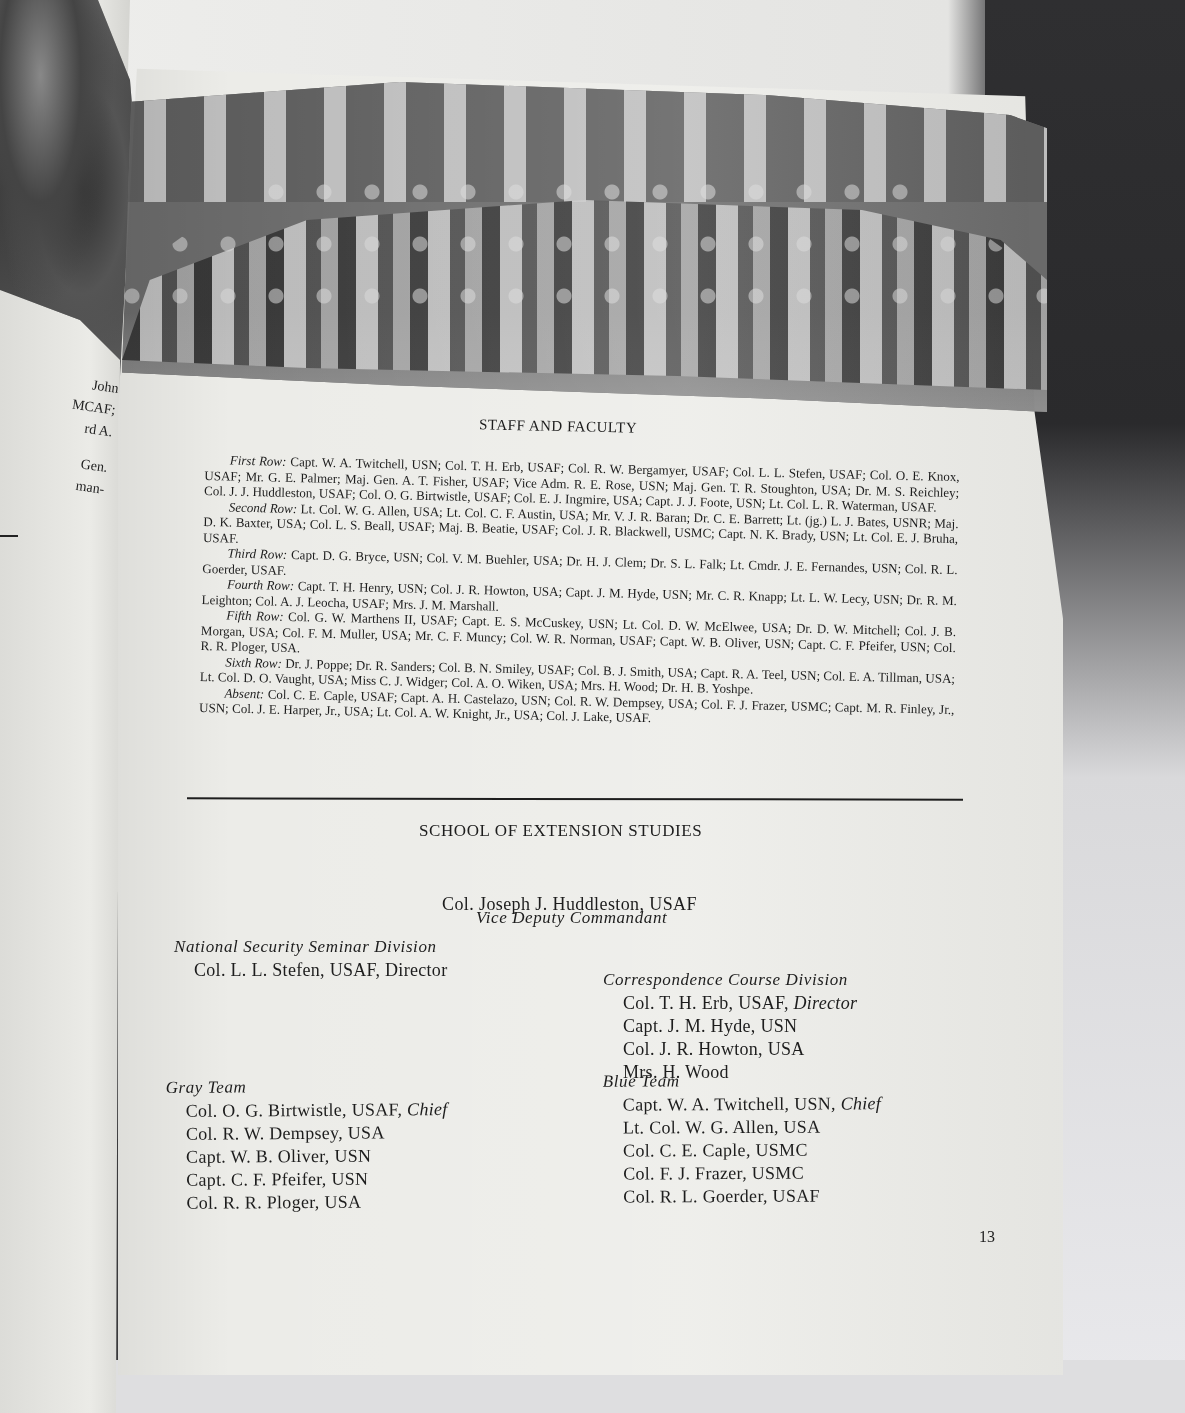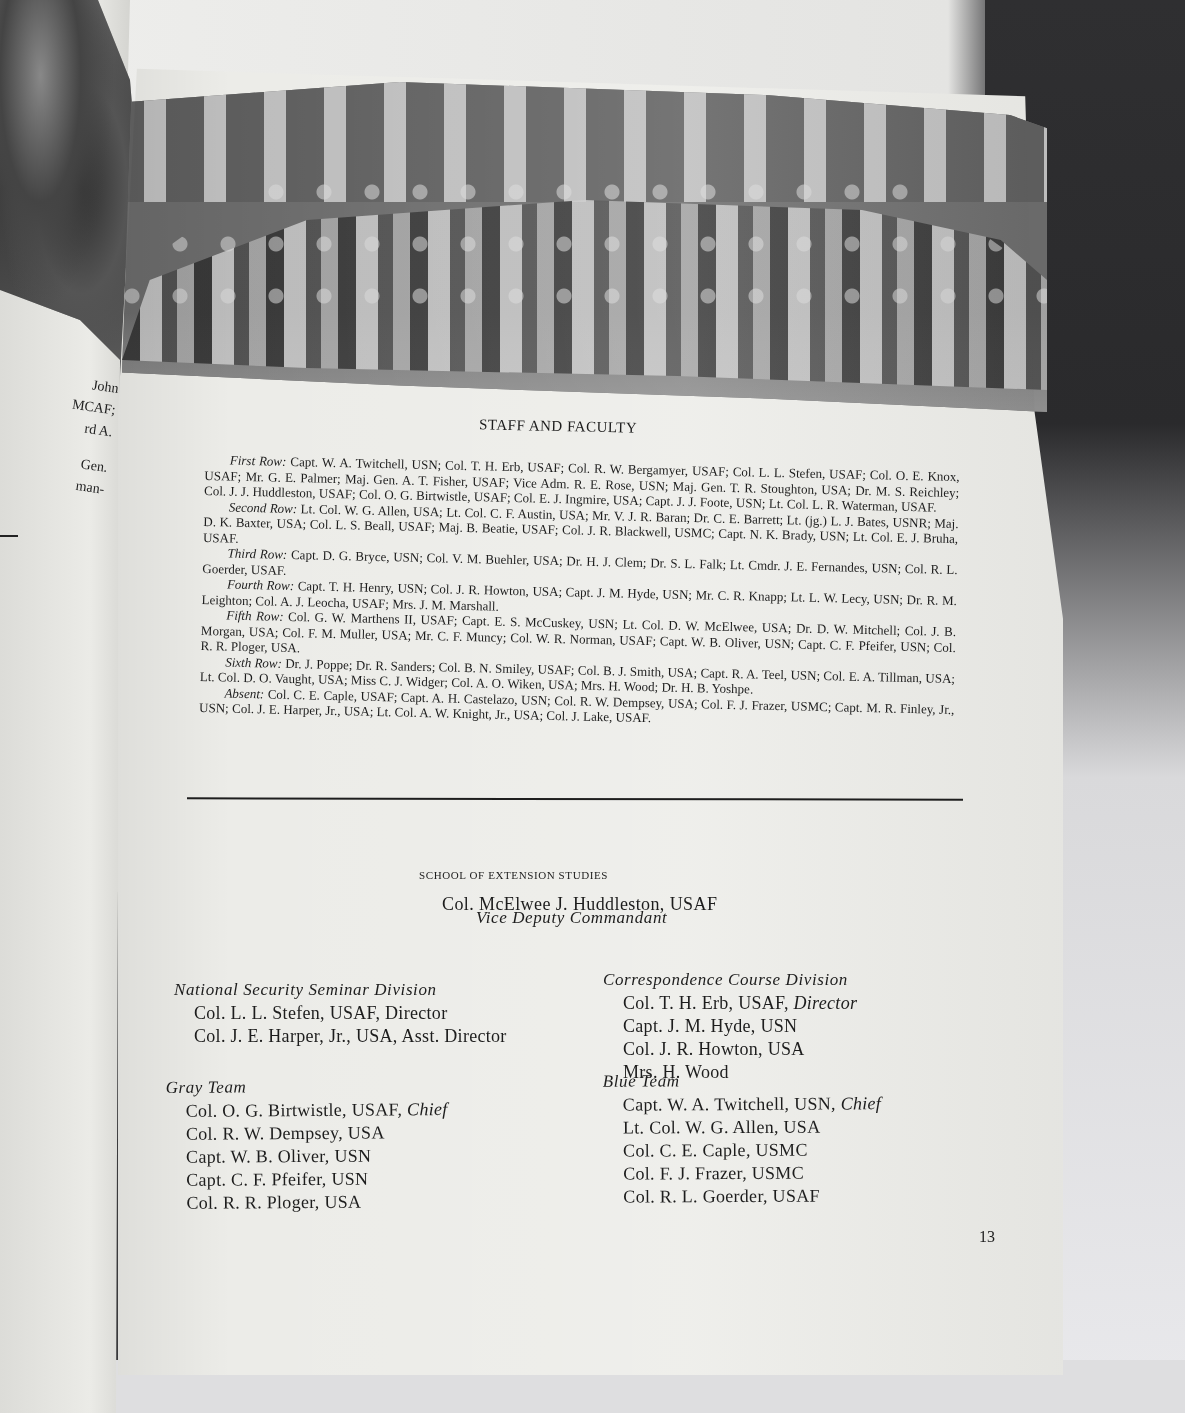--- a/index.html
+++ b/index.html
@@ -68,29 +68,29 @@
 
   .caption { position: absolute; left: 205px; top: 452px; width: 755px;
     font-size: 13px; line-height: 15.5px; text-align: justify; text-align-last: left;
     transform: rotate(1.3deg); transform-origin: left top; }
   .caption p { margin: 0; text-indent: 25px; }
   .caption .row-label { font-style: italic; }
 
   .divider { position: absolute; left: 187px; top: 798px; width: 776px; height: 2px; background: #1e1e1e;
     transform: rotate(0.1deg); }
 
-  .ext-title { left: 419px; top: 869px; font-size: 11px; letter-spacing: 0.6px; }
+  .ext-title { left: 419px; top: 821px; font-size: 17px; letter-spacing: 0.6px; }
   .vdc-label { position: absolute; left: 476px; top: 908px; font-size: 17px; font-style: italic; letter-spacing: 0.6px; }
   .vdc-name { position: absolute; left: 442px; top: 894px; font-size: 18px; letter-spacing: 0.4px; }
 
   .division { position: absolute; font-size: 17px; }
   .division .div-title { font-style: italic; letter-spacing: 0.6px; margin-bottom: 2px; }
   .division .member { padding-left: 20px; line-height: 23px; font-size: 18px; letter-spacing: 0.3px; white-space: nowrap; }
   .division .role { font-style: italic; }
-  .nssd { left: 174px; top: 980px; }
+  .nssd { left: 174px; top: 937px; }
   .ccd { left: 603px; top: 942px; margin-top: 28px; }
   .gray { left: 166px; top: 1077px; transform: rotate(-0.4deg); }
   .blue { left: 603px; top: 1071px; transform: rotate(-0.3deg); }
 
   .page-number { position: absolute; left: 979px; top: 1228px; font-size: 16px; font-weight: normal; }
 </style>
 </head>
 <body>
 
 <div class="bg-top"></div>
@@ -126,26 +126,25 @@
   <p><span class="row-label">Fourth Row:</span> <span>Capt. T. H. Henry, USN; Col. J. R. Howton, USA; Capt. J. M. Hyde, USN; Mr. C. R. Knapp; Lt. L. W. Lecy, USN; Dr. R. M. Leighton; Col. A. J. Leocha, USAF; Mrs. J. M. Marshall.</span></p>
   <p><span class="row-label">Fifth Row:</span> <span>Col. G. W. Marthens II, USAF; Capt. E. S. McCuskey, USN; Lt. Col. D. W. McElwee, USA; Dr. D. W. Mitchell; Col. J. B. Morgan, USA; Col. F. M. Muller, USA; Mr. C. F. Muncy; Col. W. R. Norman, USAF; Capt. W. B. Oliver, USN; Capt. C. F. Pfeifer, USN; Col. R. R. Ploger, USA.</span></p>
   <p><span class="row-label">Sixth Row:</span> <span>Dr. J. Poppe; Dr. R. Sanders; Col. B. N. Smiley, USAF; Col. B. J. Smith, USA; Capt. R. A. Teel, USN; Col. E. A. Tillman, USA; Lt. Col. D. O. Vaught, USA; Miss C. J. Widger; Col. A. O. Wiken, USA; Mrs. H. Wood; Dr. H. B. Yoshpe.</span></p>
   <p><span class="row-label">Absent:</span> <span>Col. C. E. Caple, USAF; Capt. A. H. Castelazo, USN; Col. R. W. Dempsey, USA; Col. F. J. Frazer, USMC; Capt. M. R. Finley, Jr., USN; Col. J. E. Harper, Jr., USA; Lt. Col. A. W. Knight, Jr., USA; Col. J. Lake, USAF.</span></p>
 </div>
 
 <div class="divider"></div>
 
 <div class="section-title ext-title">SCHOOL OF EXTENSION STUDIES</div>
 <div class="vdc-label">Vice Deputy Commandant</div>
-<div class="vdc-name">Col. McElwee J. Huddleston, USAF</div>
+<div class="vdc-name">Col. Joseph J. Huddleston, USAF</div>
 
 <div class="division nssd">
   <div class="div-title">National Security Seminar Division</div>
   <div class="member"><span>Col. L. L. Stefen, USAF, Director</span></div>
-  <div class="member"><span>Col. J. E. Harper, Jr., USA, Asst. Director</span></div>
 </div>
 
 <div class="division ccd">
   <div class="div-title">Correspondence Course Division</div>
   <div class="member"><span>Col. T. H. Erb, USAF, </span><span class="role">Director</span></div>
   <div class="member"><span>Capt. J. M. Hyde, USN</span></div>
   <div class="member"><span>Col. J. R. Howton, USA</span></div>
   <div class="member"><span>Mrs. H. Wood</span></div>
 </div>
 

